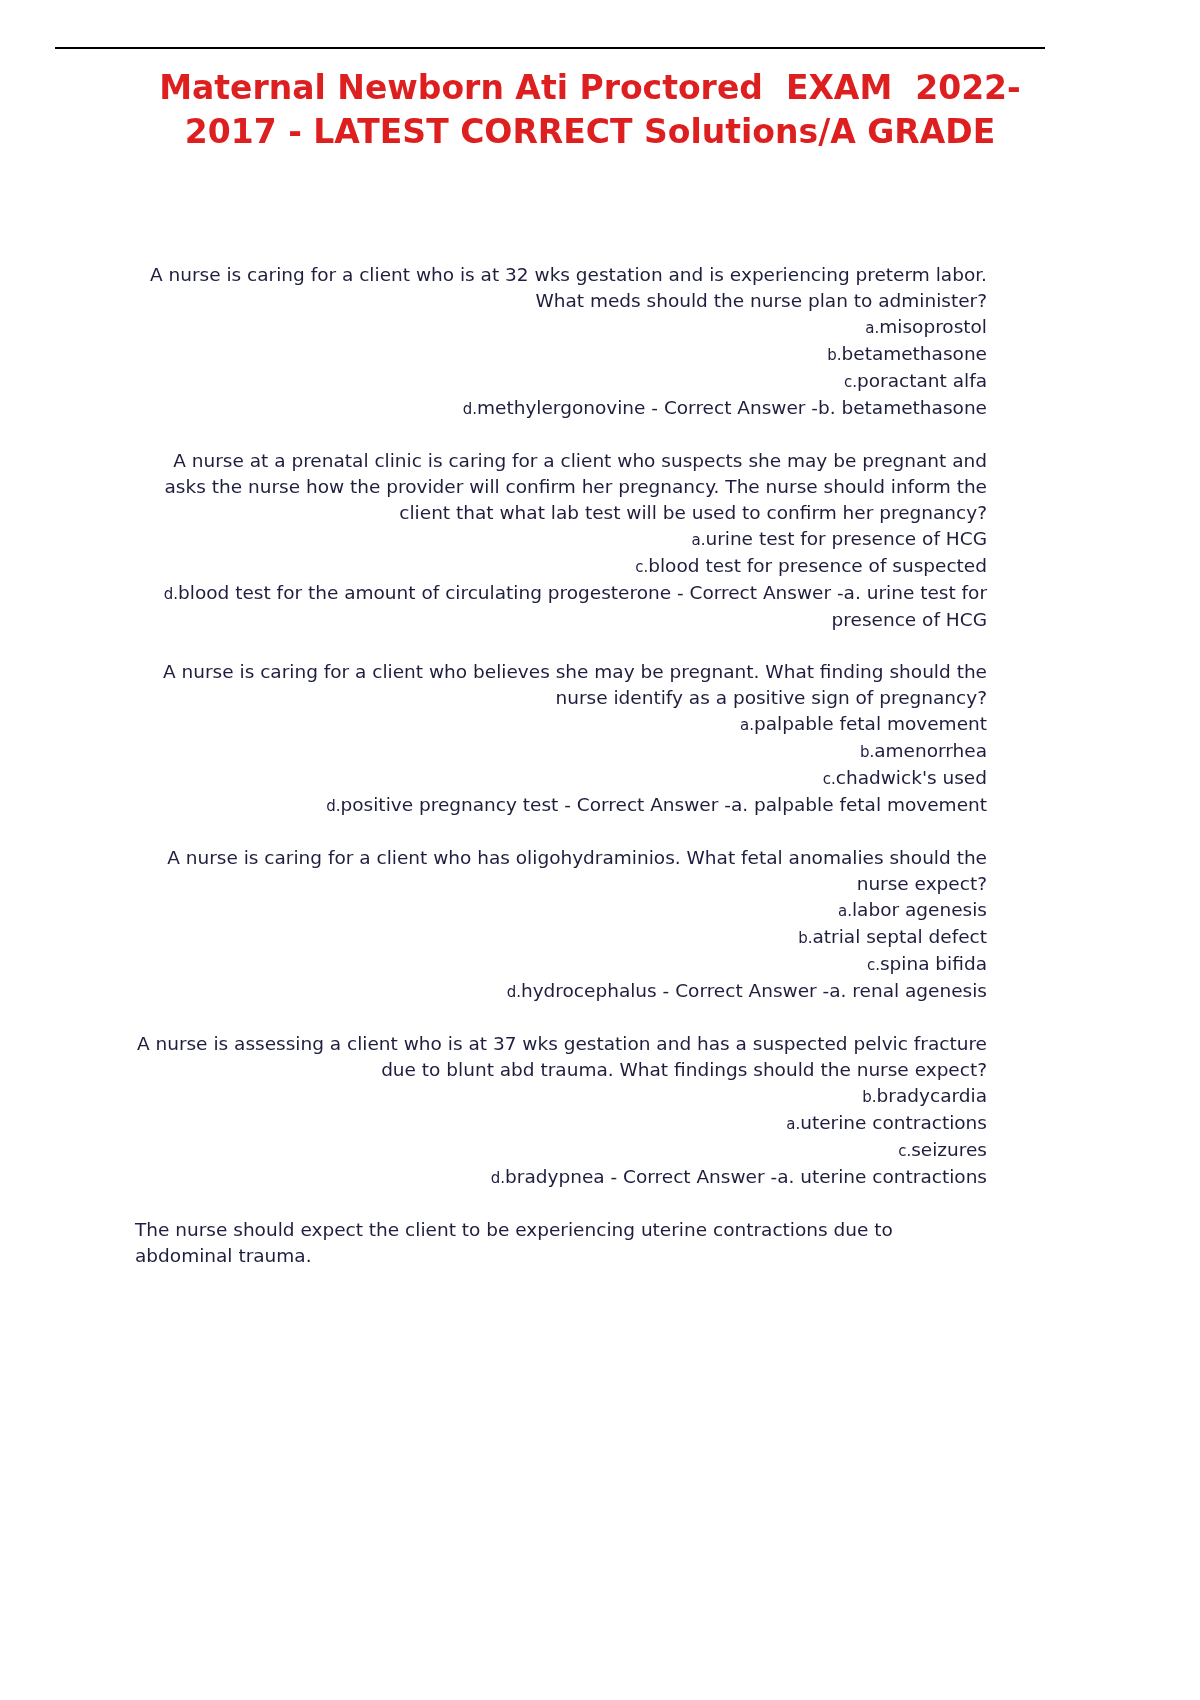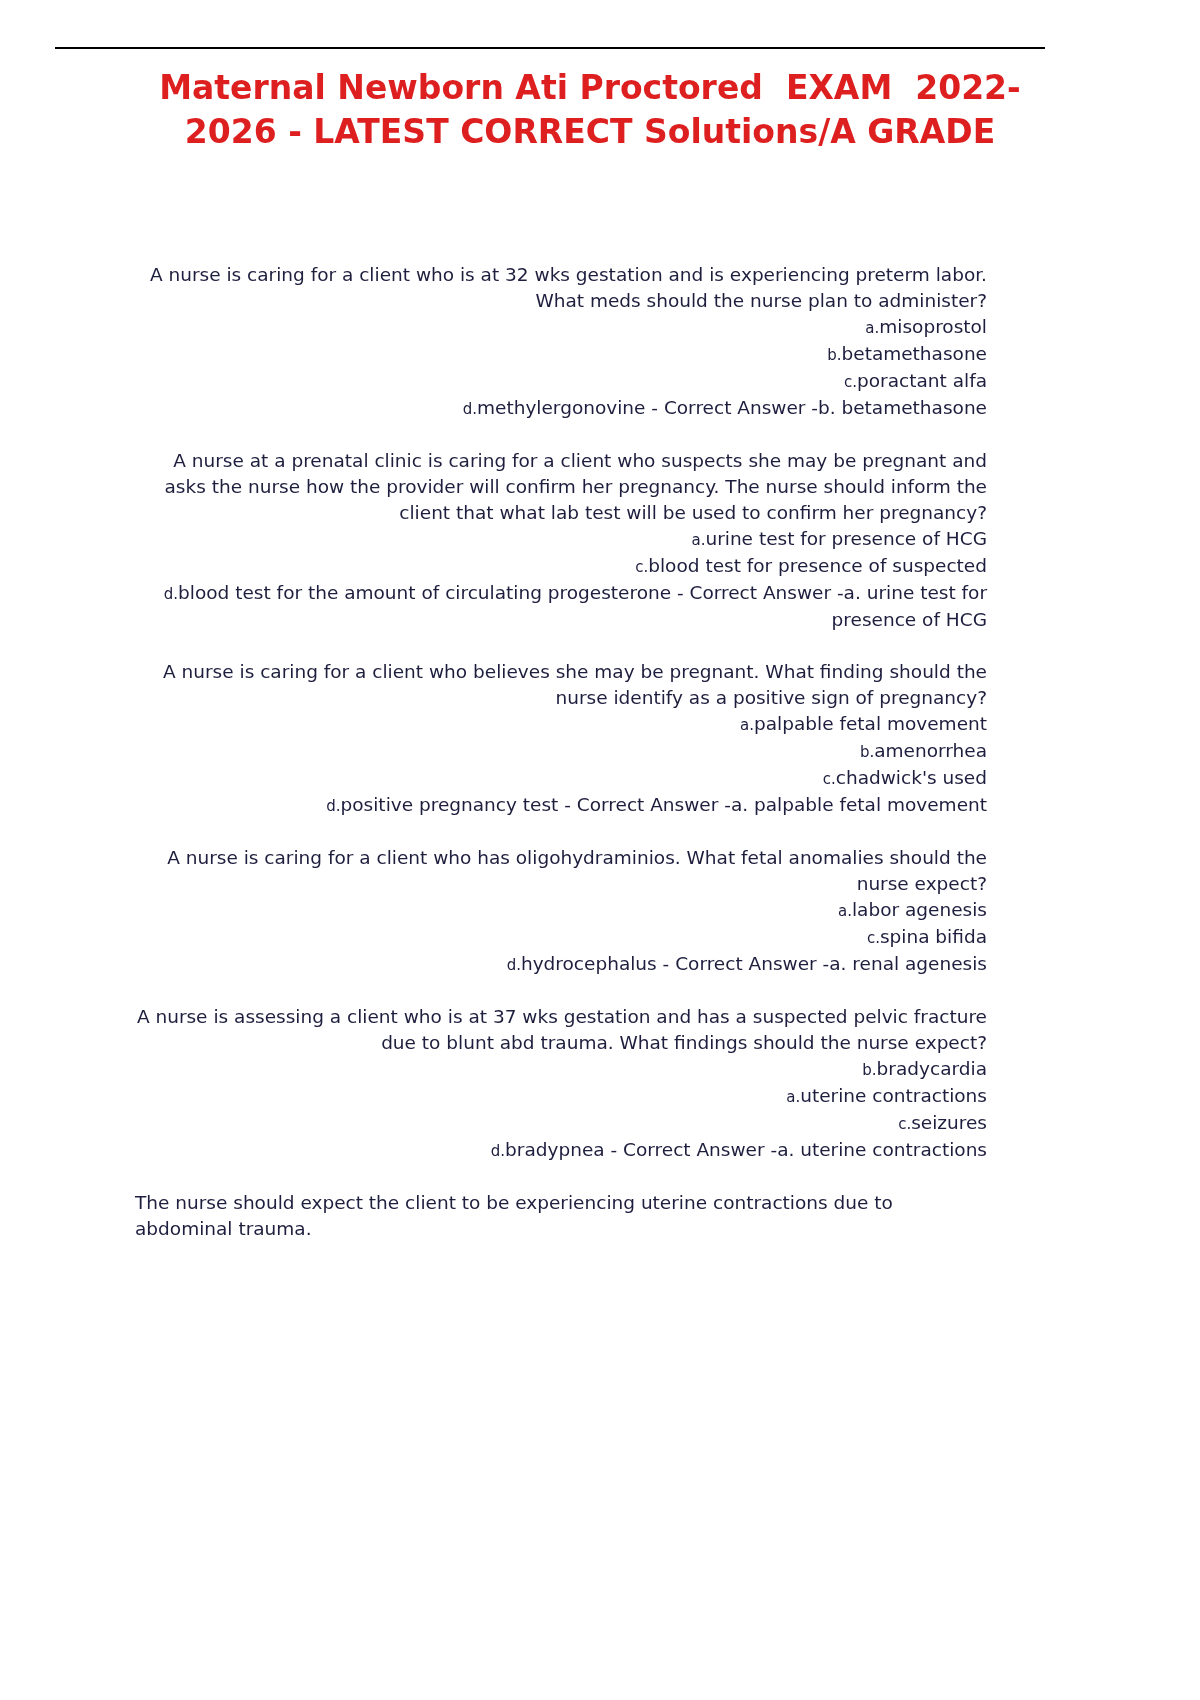--- a/index.html
+++ b/index.html
@@ -56,21 +56,21 @@
 </style>
 </head>
 <body>
 
 <div class="page">
 
   <div class="rule rule-top"></div>
 
   <h1 class="title">
     <div class="title-line">Maternal Newborn Ati Proctored  EXAM  2022-</div>
-    <div class="title-line">2026 - LATEST CORRECT Solutions/A GRADE</div>
+    <div class="title-line">2017 - LATEST CORRECT Solutions/A GRADE</div>
   </h1>
 
   <div class="content">
 
     <section class="question">
       <p class="q-text">A nurse is caring for a client who is at 32 wks gestation and is experiencing preterm labor. What meds should the nurse plan to administer?</p>
       <div class="option">
         <span class="opt-letter">a.</span><span class="opt-text">misoprostol</span>
       </div>
       <div class="option">
@@ -112,20 +112,23 @@
         <span class="opt-letter">d.</span><span class="opt-text">positive pregnancy test - Correct Answer -a. palpable fetal movement</span>
       </div>
     </section>
 
     <section class="question">
       <p class="q-text">A nurse is caring for a client who has oligohydraminios. What fetal anomalies should the nurse expect?</p>
       <div class="option">
         <span class="opt-letter">a.</span><span class="opt-text">labor agenesis</span>
       </div>
       <div class="option">
+        <span class="opt-letter">b.</span><span class="opt-text">atrial septal defect</span>
+      </div>
+      <div class="option">
         <span class="opt-letter">c.</span><span class="opt-text">spina bifida</span>
       </div>
       <div class="option">
         <span class="opt-letter">d.</span><span class="opt-text">hydrocephalus - Correct Answer -a. renal agenesis</span>
       </div>
     </section>
 
     <section class="question">
       <p class="q-text">A nurse is assessing a client who is at 37 wks gestation and has a suspected pelvic fracture due to blunt abd trauma. What findings should the nurse expect?</p>
       <div class="option">

